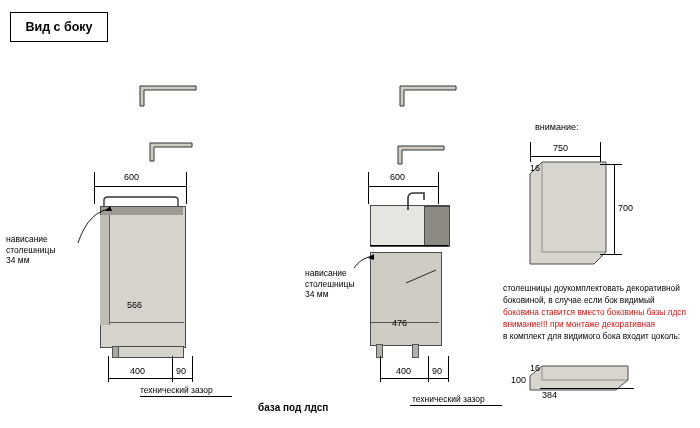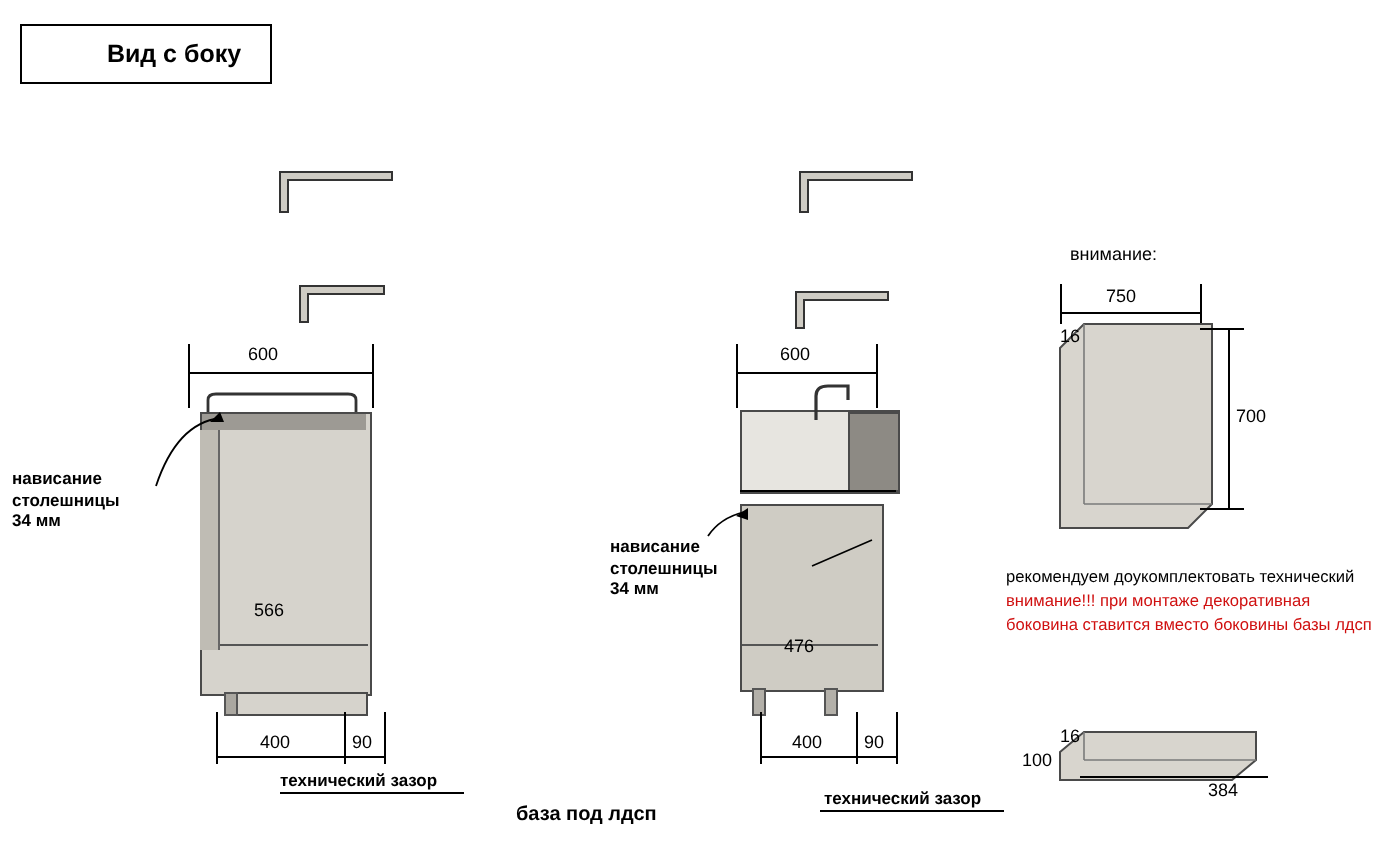--- a/index.html
+++ b/index.html
@@ -20,31 +20,30 @@
   .abs { position: absolute; }
 
   
   .title-box {
     left: 10px; top: 12px;
     width: 96px; height: 28px;
     border: 1.5px solid #000;
     display: flex; align-items: center; justify-content: center;
     font-size: 12.5px; font-weight: bold; color: #000;
     background: #fff;
-    padding-left: 28px;
   }
 
   
   .lbl {
     font-size: 8.5px;
     color: #000;
     line-height: 1.25;
     white-space: pre-line;
   }
-  .lbl-b { font-weight: bold; }
+  .lbl-b { font-weight: normal; }
   .lbl-9 { font-size: 9px; }
   .dim-num { font-size: 9px; color:#000; }
 
   
   .ln { background: #000; }
   .hline { height: 1px; }
   .vline { width: 1px; }
   .thin { background: #555; }
 
   
@@ -197,29 +196,31 @@
   </svg>
 
   <div class="abs dim-num" style="left:530px; top:163px;">16</div>
 
   <div class="abs ln hline" style="left:600px; top:164px; width:22px;"></div>
   <div class="abs ln hline" style="left:600px; top:254px; width:22px;"></div>
   <div class="abs ln vline" style="left:614px; top:164px; height:90px;"></div>
   <div class="abs dim-num" style="left:618px; top:203px;">700</div>
 
   <div class="abs note-block" style="left:503px; top:282px; width:196px;">
-    <div>рекомендуем доукомплектовать технический</div>
+    <div>столешницы доукомплектовать декоративной</div>
+    <div>боковиной, в случае если бок видимый</div>
+    <div class="red">боковина ставится вместо боковины базы лдсп</div>
     <div class="red">внимание!!! при монтаже декоративная</div>
-    <div class="red">боковина ставится вместо боковины базы лдсп</div>
+    <div>в комплект для видимого бока входит цоколь:</div>
   </div>
 
   <svg class="abs" style="left:528px; top:364px;" width="110" height="34">
     <polygon points="2,12 14,2 100,2 100,16 88,26 2,26" fill="#d8d5ce" stroke="#4a4a4a" stroke-width="1"></polygon>
     <line x1="14" y1="2" x2="14" y2="16" stroke="#7a7a7a" stroke-width="0.8"></line>
     <line x1="14" y1="16" x2="100" y2="16" stroke="#7a7a7a" stroke-width="0.8"></line>
   </svg>
 
   <div class="abs dim-num" style="left:530px; top:363px;">16</div>
   <div class="abs dim-num" style="left:511px; top:375px;">100</div>
-  <div class="abs dim-num" style="left:604px; top:390px;">384</div>
+  <div class="abs dim-num" style="left:542px; top:390px;">384</div>
   <div class="abs ln hline" style="left:540px; top:388px; width:94px;"></div>
 
 </div>
 
 </body></html>

